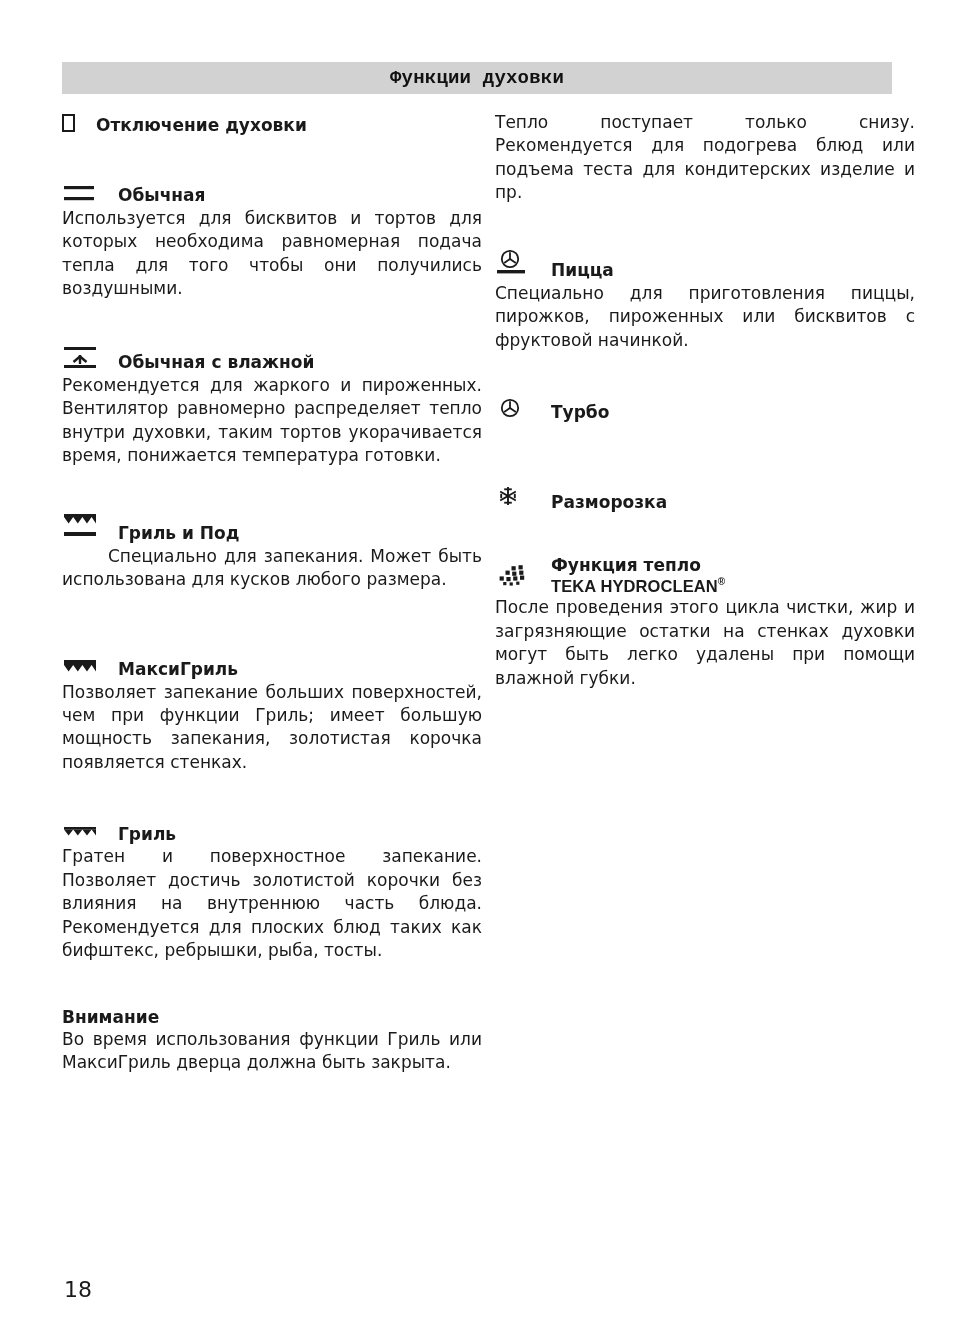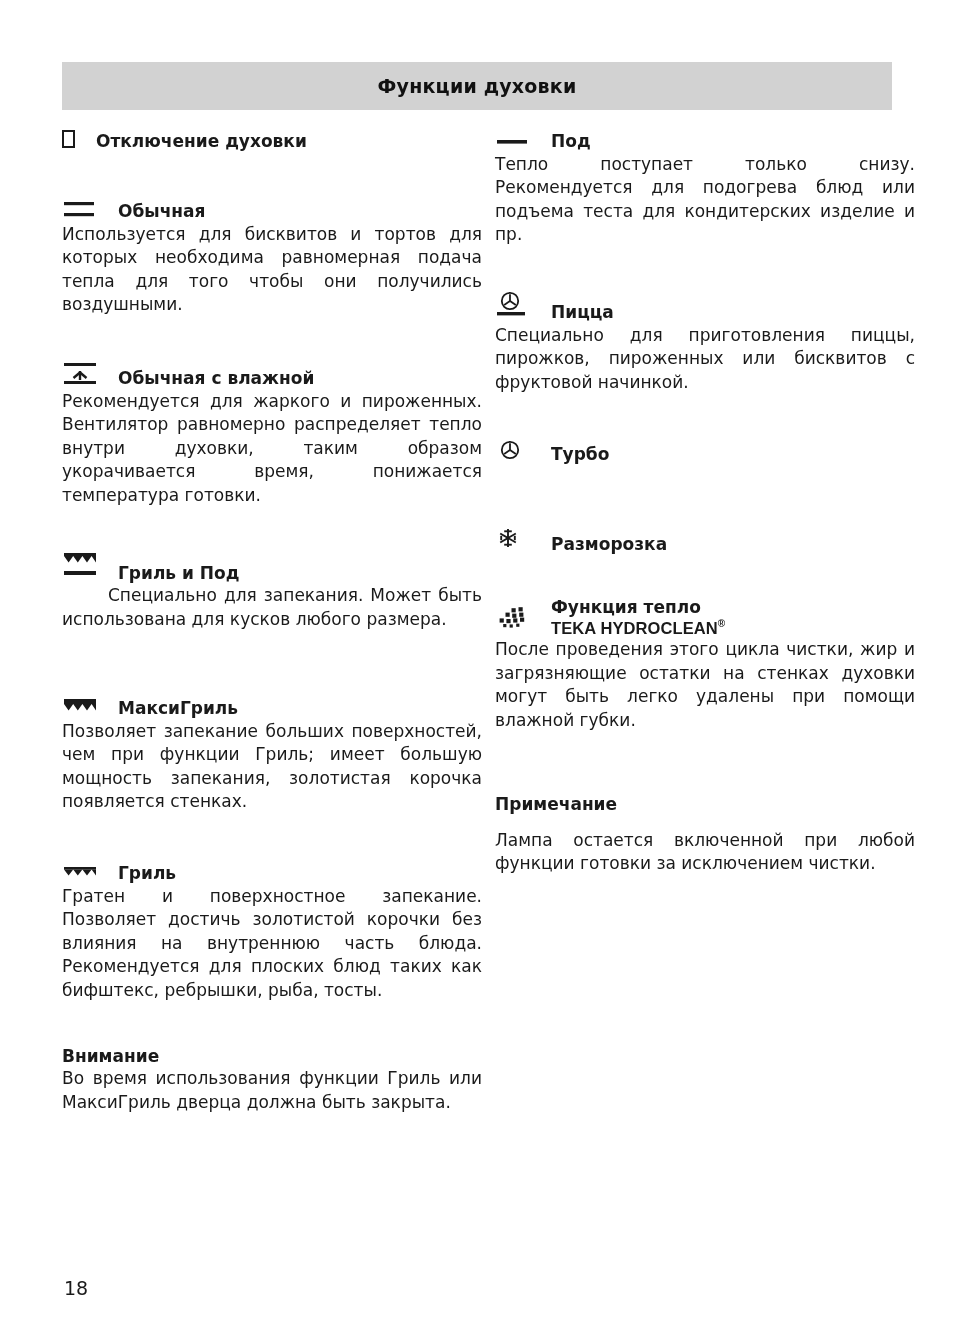--- a/index.html
+++ b/index.html
@@ -14,41 +14,41 @@
     position: relative;
     overflow: hidden;
   }
 
   
   .page-header {
     position: absolute;
     left: 62px;
     top: 62px;
     width: 830px;
-    height: 48px;
+    height: 32px;
     background: #d2d2d2;
     display: flex;
     align-items: center;
     justify-content: center;
+    font-family: Liberation Mono, monospace;
   }
   .page-header .title {
     font-size: 19px;
     font-weight: bold;
     letter-spacing: 0.2px;
     color: #111;
   }
 
   
   .columns {
     position: absolute;
     left: 0;
     top: 110px;
     width: 952px;
     display: flex;
-    margin-top: 16px;
   }
   .col {
     width: 420px;
   }
   .col-left  { margin-left: 62px; }
   .col-right { margin-left: 13px; }
 
   
   .fn-block { margin-bottom: 4px; }
 
@@ -113,21 +113,21 @@
     margin-bottom: 2px;
   }
 
   .ic-svg { display: block; }
 
   
   .page-num {
     position: absolute;
     left: 64px;
     top: 1277px;
-    font-size: 19px;
+    font-size: 22px;
     color: #1a1a1a;
     text-align: right;
   }
 
   
   .fn-head.small-icon .fn-icon { width: 34px; flex: 0 0 34px; }
 </style>
 </head>
 <body>
 
@@ -173,21 +173,21 @@
             <rect x="2" y="20" width="32" height="3" fill="#1a1a1a"></rect>
             <g stroke="#1a1a1a" stroke-width="2.4" fill="none">
               <line x1="18" y1="10" x2="18" y2="19"></line>
               <line x1="18" y1="11.5" x2="11.5" y2="17"></line>
               <line x1="18" y1="11.5" x2="24.5" y2="17"></line>
             </g>
           </svg>
         </span>
         <span class="fn-title">Обычная с влажной</span>
       </div>
-      <div class="fn-body">Рекомендуется для жаркого и пироженных. Вентилятор равномерно распределяет тепло внутри духовки, таким образом укорачивается время, понижается температура готовки.</div>
+      <div class="fn-body">Рекомендуется для жаркого и пироженных. Вентилятор равномерно распределяет тепло внутри духовки, таким тортов укорачивается время, понижается температура готовки.</div>
     </div>
 
     <div class="spacer-lg"></div>
 
     <div class="fn-block">
       <div class="fn-head">
         <span class="fn-icon">
           <svg class="ic-svg" width="44" height="30" viewBox="0 0 44 30">
             <rect x="2" y="2" width="32" height="3" fill="#1a1a1a"></rect>
             <path d="M2 5 L6.6 11.5 L11.2 5 L15.8 11.5 L20.4 5 L25 11.5 L29.6 5 L34 11.5 L34 5 Z" fill="#1a1a1a"></path>
@@ -234,28 +234,20 @@
     <div class="fn-block">
       <div class="sec-head">Внимание</div>
       <div class="sec-body">Во время использования функции Гриль или МаксиГриль дверца должна быть закрыта.</div>
     </div>
 
   </div>
 
   <div class="col col-right">
 
     <div class="fn-block">
-      <div class="fn-head">
-        <span class="fn-icon">
-          <svg class="ic-svg" width="44" height="20" viewBox="0 0 44 20">
-            <rect x="2" y="10" width="30" height="3.6" fill="#1a1a1a"></rect>
-          </svg>
-        </span>
-        <span class="fn-title">Под</span>
-      </div>
       <div class="fn-body">Тепло поступает только снизу. Рекомендуется для подогрева блюд или подъема теста для кондитерских изделие и пр.</div>
     </div>
 
     <div class="spacer-lg"></div>
 
     <div class="fn-block">
       <div class="fn-head">
         <span class="fn-icon">
           <svg class="ic-svg" width="44" height="30" viewBox="0 0 44 30">
             <circle cx="15" cy="10" r="8.2" fill="none" stroke="#1a1a1a" stroke-width="1.8"></circle>
@@ -336,22 +328,17 @@
         <span class="fn-title">
           <span>Функция тепло</span>
           <span class="brand"><span>TEKA HYDROCLEAN</span><sup>®</sup></span>
         </span>
       </div>
       <div class="fn-body">После проведения этого цикла чистки, жир и загрязняющие остатки на стенках духовки могут быть легко удалены при помощи влажной губки.</div>
     </div>
 
     <div class="spacer-xl"></div>
 
-    <div class="fn-block">
-      <div class="sec-head">Примечание</div>
-      <div class="spacer-sm"></div>
-      <div class="sec-body">Лампа остается включенной при любой функции готовки за исключением чистки.</div>
-    </div>
 
   </div>
 </div>
 
 <div class="page-num">18</div>
 
 </body></html>

